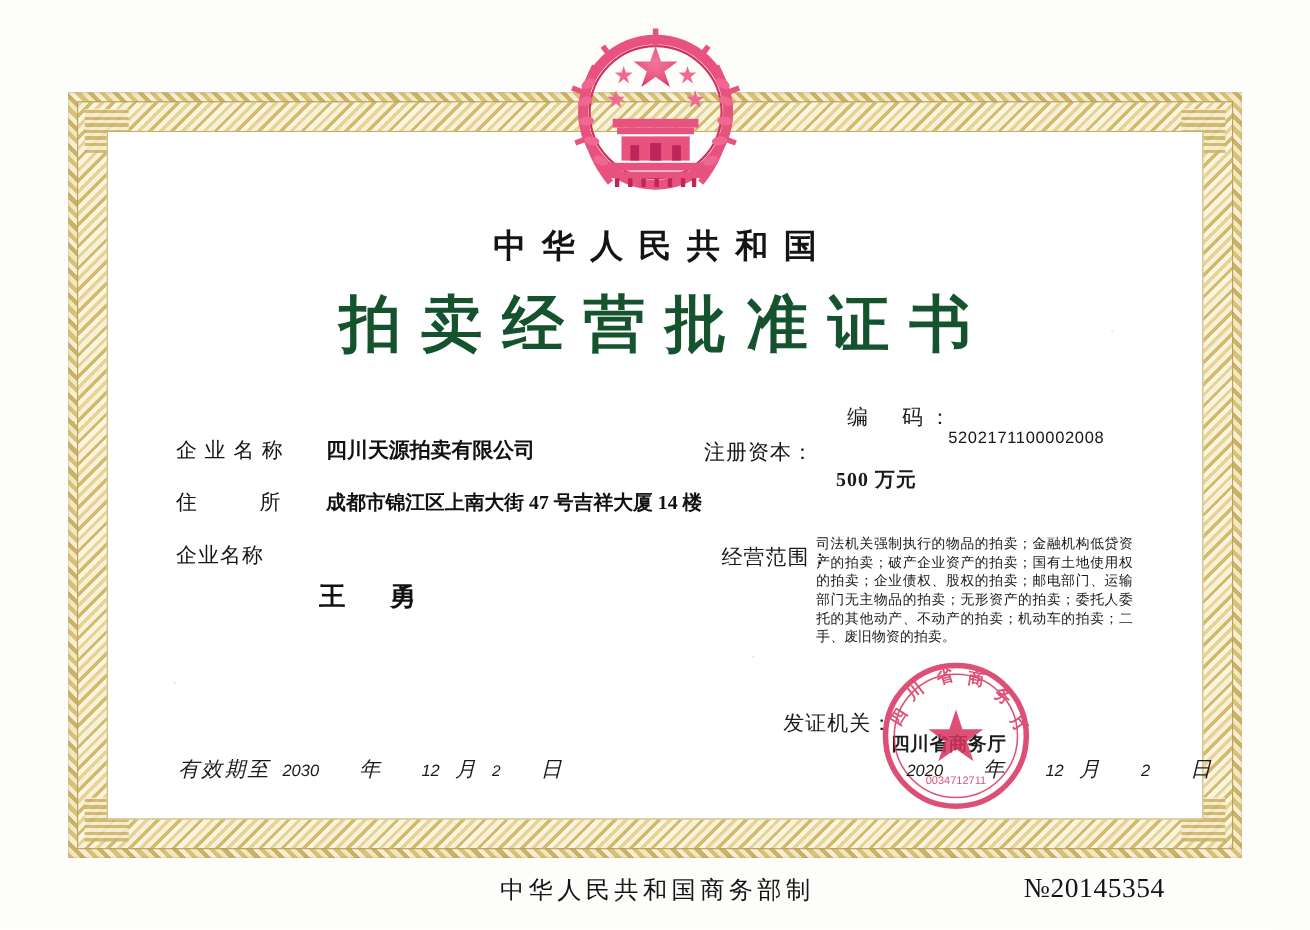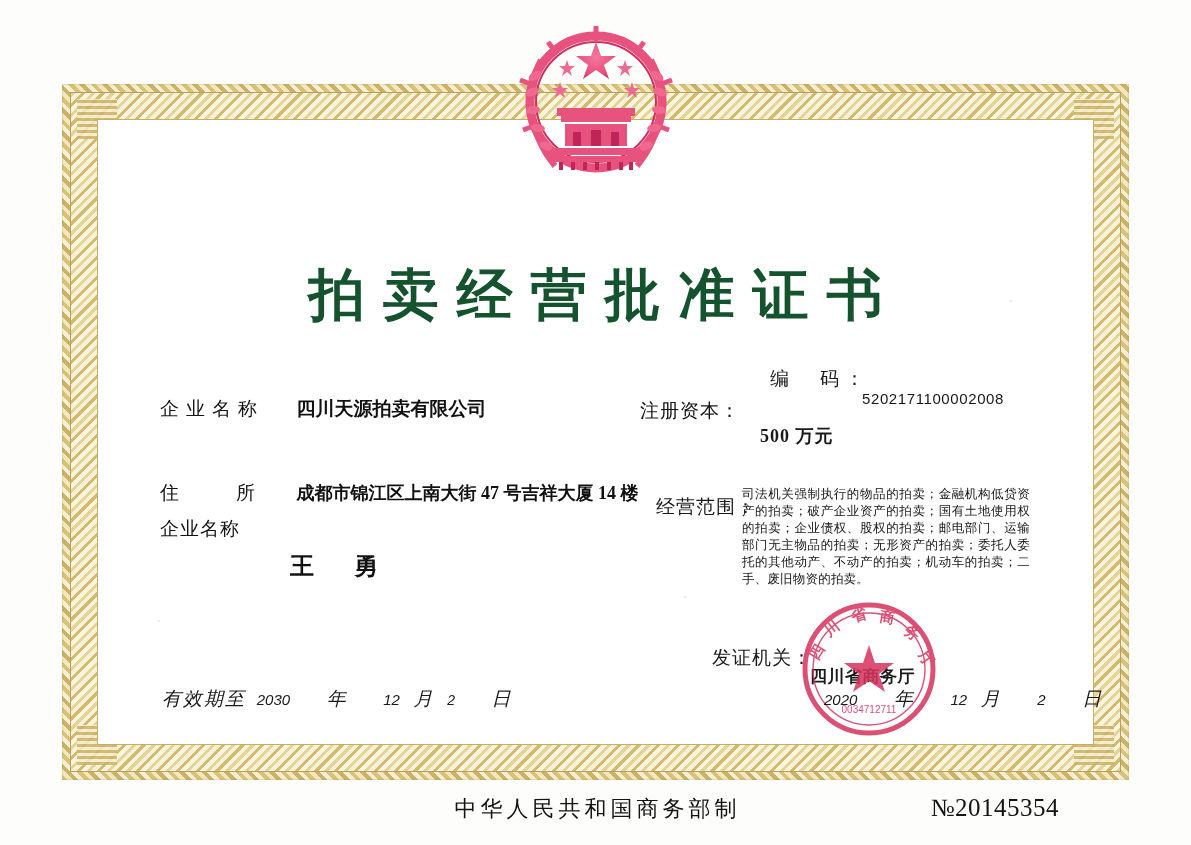--- a/index.html
+++ b/index.html
@@ -143,21 +143,21 @@
   .flabel {
     font-family: "Liberation Serif", serif;
     font-size: 19px;
     font-weight: normal;
     color: #141414;
     display: inline-block;
     width: 124px;
     white-space: nowrap;
   }
   .flabel.spread-4 { letter-spacing: 7px; }
-  .flabel.spread-3 { letter-spacing: 19px; margin-top: 36px; }
+  .flabel.spread-3 { letter-spacing: 19px; }
   .flabel.spread-5 { letter-spacing: 1px; }
   .fvalue {
     font-family: "Liberation Serif", serif;
     font-weight: bold;
     font-size: 19px;
     color: #111;
   }
   .row-name .fvalue { margin-left: 8px; }
   .row-addr .fvalue { font-size: 18px; margin-left: 8px; text-align: right; }
   .row-rep { min-height: 56px; }
@@ -380,20 +380,21 @@
           <rect x="72" y="142" width="4" height="8"></rect>
           <rect x="84" y="142" width="4" height="8"></rect>
           <rect x="96" y="142" width="4" height="8"></rect>
           <rect x="108" y="142" width="4" height="8"></rect>
           <rect x="118" y="142" width="4" height="8"></rect>
         </g>
       </g>
     </svg>
   </div>
 
+  <div class="title-country">中华人民共和国</div>
   <div class="title-main">拍卖经营批准证书</div>
 
   <div class="code-row">
     <span class="code-label">编　码：</span>
     <span class="code-value">5202171100002008</span>
   </div>
 
   <div class="fields-left">
     <div class="frow row-name">
       <span class="flabel spread-4">企业名称</span>

